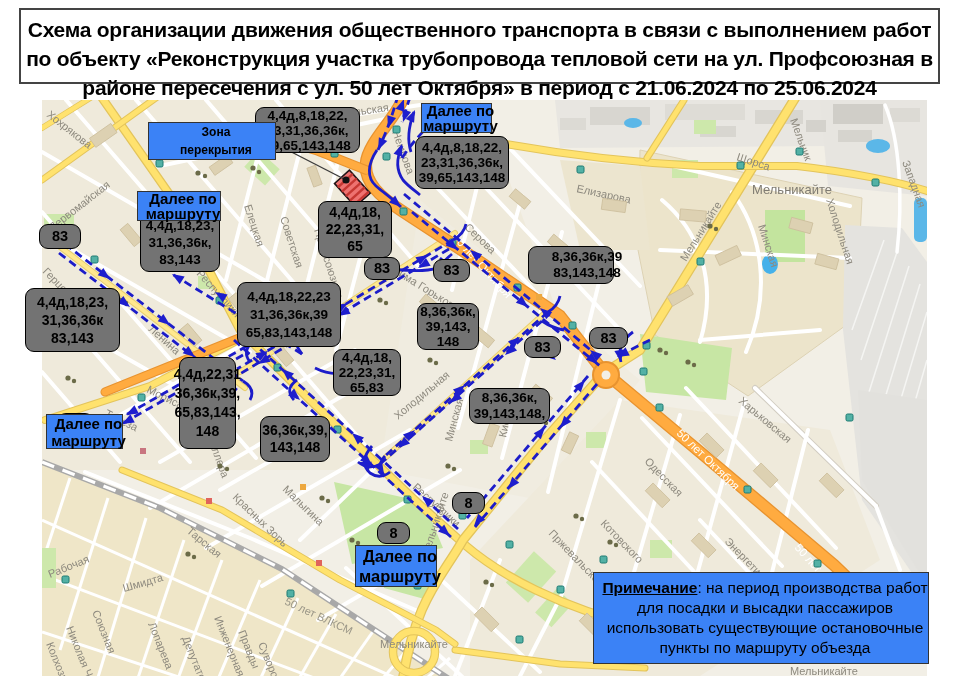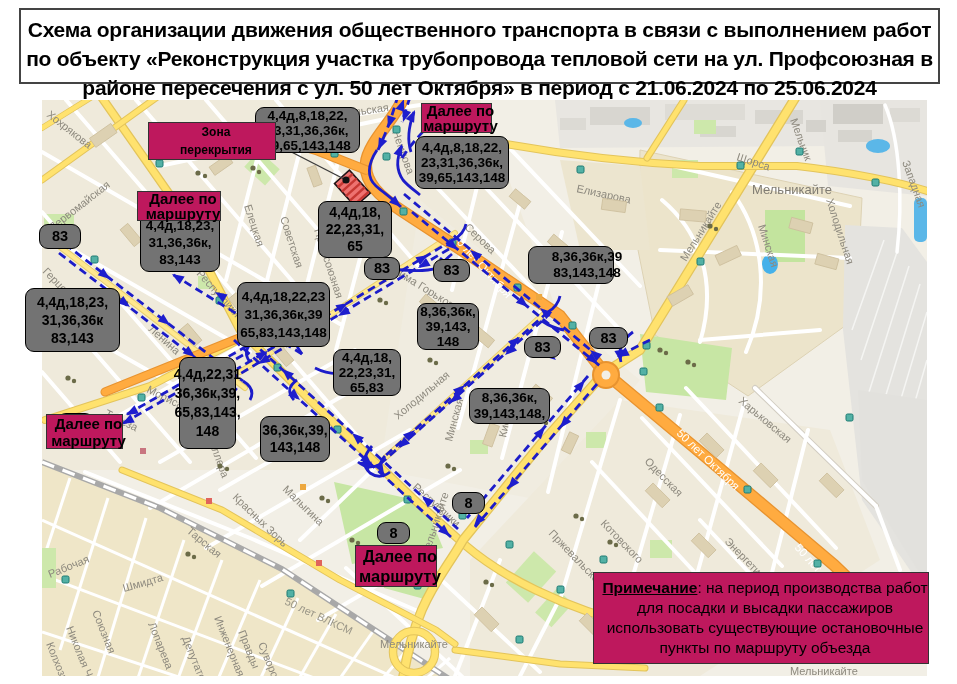--- a/index.html
+++ b/index.html
@@ -2,21 +2,21 @@
 <html><head>
 <meta charset="utf-8">
 <style>
   html,body{margin:0;padding:0;}
   body{width:957px;height:684px;position:relative;background:#ffffff;overflow:hidden;
        font-family:"Liberation Sans", sans-serif;}
   #map{position:absolute;left:42px;top:100px;}
   .ylab{position:absolute;background:#737373;border:1.6px solid #000;border-radius:9px;
         font-weight:bold;color:#000;text-align:center;box-sizing:border-box;
         display:flex;align-items:center;justify-content:center;line-height:15px;font-size:13.5px;}
-  .wbox{position:absolute;background:#be185d;border:1.8px solid #333;color:#000;
+  .wbox{position:absolute;background:#3b82f6;border:1.8px solid #333;color:#000;
         text-align:center;box-sizing:border-box;font-weight:bold;
         display:flex;align-items:center;justify-content:center;padding-left:8px;}
   #title{position:absolute;left:19px;top:8px;width:921px;height:76px;background:#fff;
          border:2px solid #444;box-sizing:border-box;text-align:center;
          font-size:21px;font-weight:bold;line-height:29px;padding-top:5px;letter-spacing:-0.25px;color:#000;}
 </style>
 </head>
 <body>
 
 <div id="title">Схема организации движения общественного транспорта в связи с выполнением работ<br>по объекту «Реконструкция участка трубопровода тепловой сети на ул. Профсоюзная в<br>районе пересечения с ул. 50 лет Октября» в период с 21.06.2024 по 25.06.2024</div>
@@ -567,21 +567,21 @@
 
 <div class="ylab" style="left:333px;top:349px;width:68px;height:47px;">4,4д,18,<br>22,23,31,<br>65,83</div>
 
 <div class="ylab" style="left:528px;top:246px;width:86px;height:38px;line-height:16px;padding-left:32px;">8,36,36к,39<br>83,143,148</div>
 
 <div class="ylab" style="left:524px;top:336px;width:37px;height:22px;font-size:14.5px;">83</div>
 <div class="ylab" style="left:589px;top:327px;width:39px;height:22px;font-size:14.5px;">83</div>
 
 <div class="ylab" style="left:469px;top:388px;width:81px;height:36px;line-height:16px;">8,36,36к,<br>39,143,148,</div>
 
-<div class="ylab" style="left:237px;top:282px;width:93px;height:65px;line-height:18px;">4,4д,18,22,23<br>31,36,36к,39<br>65,83,143,148</div>
+<div class="ylab" style="left:237px;top:282px;width:104px;height:65px;line-height:18px;">4,4д,18,22,23<br>31,36,36к,39<br>65,83,143,148</div>
 
 <div class="ylab" style="left:25px;top:288px;width:95px;height:64px;line-height:18px;font-size:14px;">4,4д,18,23,<br>31,36,36к<br>83,143</div>
 
 <div class="ylab" style="left:179px;top:357px;width:57px;height:92px;line-height:19px;font-size:14px;">4,4д,22,31<br>36,36к,39,<br>65,83,143,<br>148</div>
 
 <div class="ylab" style="left:57px;top:378px;width:37px;height:36px;margin-top:35px;">22,39,<br>65,148</div>
 
 <div class="ylab" style="left:260px;top:416px;width:70px;height:46px;font-size:14px;line-height:17px;">36,36к,39,<br>143,148</div>
 
 <div class="ylab" style="left:452px;top:492px;width:33px;height:22px;font-size:14.5px;">8</div>

